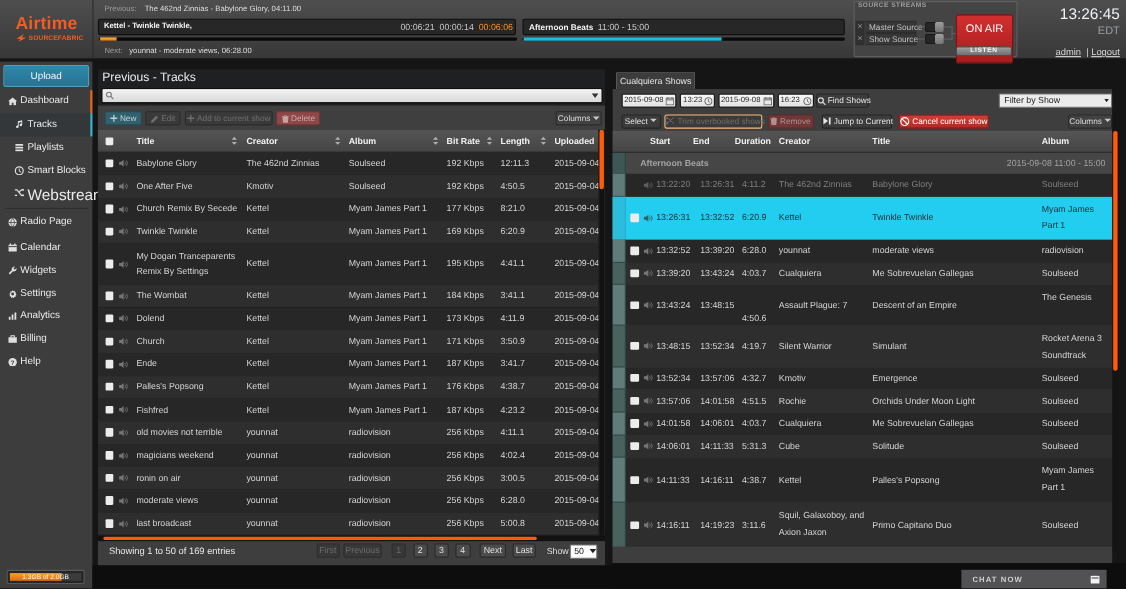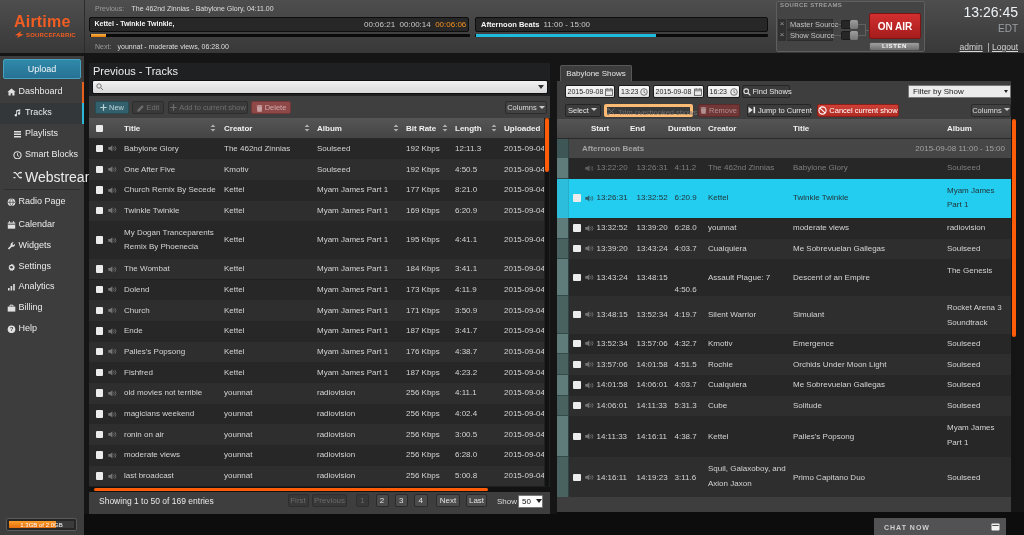--- a/index.html
+++ b/index.html
@@ -46,21 +46,21 @@
 <div class="a" style="left:778px;top:30.0px;width:55px;height:10.5px;background:#373737;border:1px solid #2d2d2d"></div>
 <div class="a" style="left:778px;top:30.0px;width:9px;height:10.5px;background:#303030;border-right:1px solid #444;color:#9a9a9a;font-size:8px;line-height:9.5px;text-align:center">×</div>
 <div class="a" style="left:790px;top:31.0px;font-size:7.5px;color:#c2c2c2">Show Source</div>
 <div class="a" style="left:833px;top:35.0px;width:8px;height:1px;background:#606060"></div>
 <div class="a" style="left:841px;top:30.5px;width:17px;height:9px;background:#262626;border:1px solid #1a1a1a;border-radius:1.5px"></div>
 <div class="a" style="left:849.5px;top:30.5px;width:8.5px;height:9px;background:linear-gradient(#9e9e9e,#757575);border-radius:1.5px"></div>
 <div class="a" style="left:858px;top:24px;width:8px;height:1px;background:#606060"></div>
 <div class="a" style="left:858px;top:35px;width:8px;height:1px;background:#606060"></div>
 <div class="a" style="left:865px;top:24px;width:1px;height:12px;background:#606060"></div>
 <div class="a" style="left:865px;top:29.5px;width:4px;height:1px;background:#606060"></div>
-<div class="a" style="left:869px;top:13px;width:52px;height:26px;background:linear-gradient(#d32f2f,#a51c1c);border:1px solid #7c1414;border-radius:2px;color:#fff;font-size:10px;font-weight:bold;text-align:center;line-height:26px">ON AIR</div>
+<div class="a" style="left:869px;top:13px;width:52px;height:45px;background:linear-gradient(#d32f2f,#a51c1c);border:1px solid #7c1414;border-radius:2px;color:#fff;font-size:10px;font-weight:normal;text-align:center;line-height:26px">ON AIR</div>
 <div class="a" style="left:869px;top:42px;width:51px;height:8.5px;background:linear-gradient(#a0a0a0,#6e6e6e);border:1px solid #4c4c4c;border-radius:2px;color:#f5f5f5;font-size:6px;font-weight:bold;text-align:center;line-height:7px;letter-spacing:0.6px">LISTEN</div>
 <div class="a" style="left:898px;top:4px;width:120px;text-align:right;font-size:14px;color:#eef2f5">13:26:45</div>
 <div class="a" style="left:898px;top:23px;width:120px;text-align:right;font-size:10px;color:#9aa0a5">EDT</div>
 <div class="a" style="left:898px;top:42px;width:120px;text-align:right;font-size:8.5px;color:#d6d6d6"><span style="text-decoration:underline">admin</span>&nbsp; | <span style="text-decoration:underline">Logout</span></div>
 <div class="a" style="left:0;top:56px;width:84px;height:479px;background:#3d3d3d"></div>
 <div class="a" style="left:3px;top:59px;width:78px;height:20px;background:linear-gradient(#2f89a9,#277294);border:1px solid #47a2c0;border-radius:2px;color:#f2f6f8;font-size:9px;text-align:center;line-height:18px">Upload</div>
 <div class="a" style="left:82px;top:82px;width:2px;height:21px;background:#e8611c"></div>
 <div class="a" style="left:82px;top:103px;width:2px;height:21px;background:#2cb8d8"></div>
 <div class="a" style="left:0;top:103px;width:82px;height:21px;background:#333739"></div>
 <div class="ic" style="left:7px;top:88px">
@@ -274,21 +274,21 @@
 <div class="row" style="top:221.29999999999995px;height:37.5px;background:#272727"></div>
 <div class="cb" style="left:95.5px;top:236.04999999999995px"></div>
 <div class="ic" style="left:108px;top:235.54999999999995px">
     <svg width="9" height="9" viewBox="0 0 9 9" style="display:block">
       <path d="M0.3 3h1.9L4.4 1.2v6.4L2.2 5.8H0.3z" fill="#757575"></path>
       <path d="M5.5 3a2 2 0 010 2.8" stroke="#757575" stroke-width=".8" fill="none"></path>
       <path d="M6.8 1.9a3.6 3.6 0 010 5" stroke="#757575" stroke-width=".8" fill="none"></path>
     </svg>
   </div>
 <div class="cell" style="left:124px;top:228.29999999999995px">My Dogan Tranceparents</div>
-<div class="cell" style="left:124px;top:242.29999999999995px">Remix By Phoenecia</div>
+<div class="cell" style="left:124px;top:242.29999999999995px">Remix By Settings</div>
 <div class="cell" style="left:224px;top:235.04999999999995px">Kettel</div>
 <div class="cell" style="left:317px;top:235.04999999999995px">Myam James Part 1</div>
 <div class="cell" style="left:406px;top:235.04999999999995px">195 Kbps</div>
 <div class="cell" style="left:455px;top:235.04999999999995px">4:41.1</div>
 <div class="cell" style="left:504px;top:235.04999999999995px">2015-09-04</div>
 <div class="row" style="top:258.79999999999995px;height:20.7px;background:#2e2e2e"></div>
 <div class="cb" style="left:95.5px;top:265.15px"></div>
 <div class="ic" style="left:108px;top:264.65px">
     <svg width="9" height="9" viewBox="0 0 9 9" style="display:block">
       <path d="M0.3 3h1.9L4.4 1.2v6.4L2.2 5.8H0.3z" fill="#757575"></path>
@@ -463,21 +463,21 @@
 <div class="btn" style="left:312px;top:494px;width:35px;height:13px;background:#383838;border:1px solid #2e2e2e;color:#6b6b6b;text-align:center;line-height:11.5px;font-size:8px">Previous</div>
 <div class="btn" style="left:356px;top:494px;width:13px;height:13px;background:#383838;border:1px solid #2e2e2e;color:#6b6b6b;text-align:center;line-height:11.5px;font-size:8px">1</div>
 <div class="btn" style="left:375.5px;top:494px;width:13px;height:13px;background:#4b4b4b;border:1px solid #2a2a2a;color:#e2e2e2;text-align:center;line-height:11.5px;font-size:8px">2</div>
 <div class="btn" style="left:394.5px;top:494px;width:13.5px;height:13px;background:#4b4b4b;border:1px solid #2a2a2a;color:#e2e2e2;text-align:center;line-height:11.5px;font-size:8px">3</div>
 <div class="btn" style="left:414px;top:494px;width:13.5px;height:13px;background:#4b4b4b;border:1px solid #2a2a2a;color:#e2e2e2;text-align:center;line-height:11.5px;font-size:8px">4</div>
 <div class="btn" style="left:436px;top:494px;width:24px;height:13px;background:#4b4b4b;border:1px solid #2a2a2a;color:#e2e2e2;text-align:center;line-height:11.5px;font-size:8px">Next</div>
 <div class="btn" style="left:466px;top:494px;width:21px;height:13px;background:#4b4b4b;border:1px solid #2a2a2a;color:#e2e2e2;text-align:center;line-height:11.5px;font-size:8px">Last</div>
 <div class="a" style="left:497px;top:497px;font-size:8px;color:#ddd">Show</div>
 <div class="a" style="left:518px;top:494.5px;width:25px;height:13px;background:#fdfdfd;border:1px solid #777;border-radius:1px;font-size:8px;color:#111;padding-left:3px;line-height:11px">50</div>
 <div class="a" style="left:536px;top:499px;width:0;height:0;border-left:3px solid transparent;border-right:3px solid transparent;border-top:4px solid #222"></div>
-<div class="a" style="left:560px;top:65px;width:72px;height:15.5px;background:#3c3c3c;border:1px solid #585858;border-bottom:none;border-radius:2px 2px 0 0;color:#e4e4e4;font-size:8px;line-height:15px;text-align:center">Babylone Shows</div>
+<div class="a" style="left:560px;top:65px;width:72px;height:15.5px;background:#3c3c3c;border:1px solid #585858;border-bottom:none;border-radius:2px 2px 0 0;color:#e4e4e4;font-size:8px;line-height:15px;text-align:center">Cualquiera Shows</div>
 <div class="a" style="left:557px;top:80.5px;width:454px;height:431.5px;background:#3e3e3e"></div>
 <div class="a" style="left:564.5px;top:85px;width:50px;height:13px;background:linear-gradient(#f7f7f7,#e2e2e2);border:1px solid #1b1b1b;border-radius:2px"></div>
 <div class="a" style="left:567.5px;top:87.5px;font-size:7px;color:#1f1f1f">2015-09-08</div>
 <div class="ic" style="left:604.5px;top:87.5px">
     <svg width="8" height="8" viewBox="0 0 8 8" style="display:block">
       <rect x="0.5" y="1.2" width="7" height="6.2" fill="none" stroke="#666" stroke-width="0.9"></rect>
       <path d="M0.5 2.8h7" stroke="#666" stroke-width="0.9"></path>
       <path d="M2.2 0.3v1.4M5.8 0.3v1.4" stroke="#666" stroke-width="0.9"></path>
     </svg>
   </div>
@@ -506,21 +506,21 @@
       <path d="M4 2v2.2l1.5 0.9" stroke="#666" stroke-width="0.8" fill="none"></path>
     </svg>
   </div>
 <div class="btn" style="left:741.5px;top:85px;width:48px;height:13px;background:#3c3c3c;border:1px solid #252525;color:#e6e6e6;line-height:11px;text-align:center;font-size:7.5px"><span style="display:inline-block;vertical-align:-1.5px;margin-right:2px"><svg width="8" height="8" viewBox="0 0 8 8" style="display:block">
         <circle cx="3.2" cy="3.2" r="2.3" fill="none" stroke="#ddd" stroke-width="1.1"></circle>
         <path d="M5 5l2.4 2.4" stroke="#ddd" stroke-width="1.1"></path>
       </svg></span>Find Shows</div>
 <div class="a" style="left:908px;top:85px;width:103px;height:13px;background:#ececec;border:1px solid #777;border-radius:1px;font-size:8px;color:#222;padding-left:4px;line-height:11.5px">Filter by Show</div>
 <div class="a" style="left:1004px;top:89.5px;width:0;height:0;border-left:2.5px solid transparent;border-right:2.5px solid transparent;border-top:3.5px solid #222"></div>
 <div class="btn" style="left:564.5px;top:103.5px;width:36px;height:13px;background:#3c3c3c;border:1px solid #252525;color:#e6e6e6;line-height:11px;text-align:center">Select <span style="display:inline-block;vertical-align:1.5px;width:0;height:0;border-left:3px solid transparent;border-right:3px solid transparent;border-top:3.5px solid #ccc"></span></div>
-<div class="btn" style="left:604px;top:103.5px;width:89px;height:13px;background:#3a3a3a;border:3px solid #fdba74;color:#6e6e6e;line-height:11px;text-align:right;font-size:7.5px"><span style="display:inline-block;vertical-align:-1.5px;margin-right:2px"><svg width="9" height="8" viewBox="0 0 9 8" style="display:block">
+<div class="btn" style="left:604px;top:103.5px;width:89px;height:13px;background:#3a3a3a;border:1px solid #fdba74;color:#6e6e6e;line-height:11px;text-align:right;font-size:7.5px"><span style="display:inline-block;vertical-align:-1.5px;margin-right:2px"><svg width="9" height="8" viewBox="0 0 9 8" style="display:block">
         <path d="M1.5 0.6l6 5.8M1.5 6.4l6-5.8" stroke="#6e6e6e" stroke-width="0.9" fill="none"></path>
         <circle cx="1.2" cy="1.2" r="1" fill="none" stroke="#6e6e6e" stroke-width="0.8"></circle>
         <circle cx="1.2" cy="5.8" r="1" fill="none" stroke="#6e6e6e" stroke-width="0.8"></circle>
       </svg></span>Trim overbooked shows</div>
 <div class="btn" style="left:697.5px;top:103.5px;width:42px;height:13px;background:#713737;border:1px solid #5c2a2a;color:#b29090;line-height:11px;text-align:center"><span style="display:inline-block;vertical-align:-1.5px;margin-right:2px"><svg width="7" height="8" viewBox="0 0 7 8" style="display:block">
         <path d="M0.8 2.2h5.4l-0.5 5.5H1.3z" fill="#b29090"></path>
         <path d="M2.4 0.9h2.2l0.3 0.6h1.6v0.6H0.5V1.5h1.6z" fill="#b29090"></path>
       </svg></span>Remove</div>
 <div class="btn" style="left:747px;top:103.5px;width:64px;height:13px;background:#3c3c3c;border:1px solid #252525;color:#e6e6e6;line-height:11px;text-align:center;font-size:7.5px"><span style="display:inline-block;vertical-align:-1.5px;margin-right:2px"><svg width="8" height="8" viewBox="0 0 8 8" style="display:block">
         <path d="M0.5 0.8l4.2 3.2-4.2 3.2z" fill="#e6e6e6"></path>

